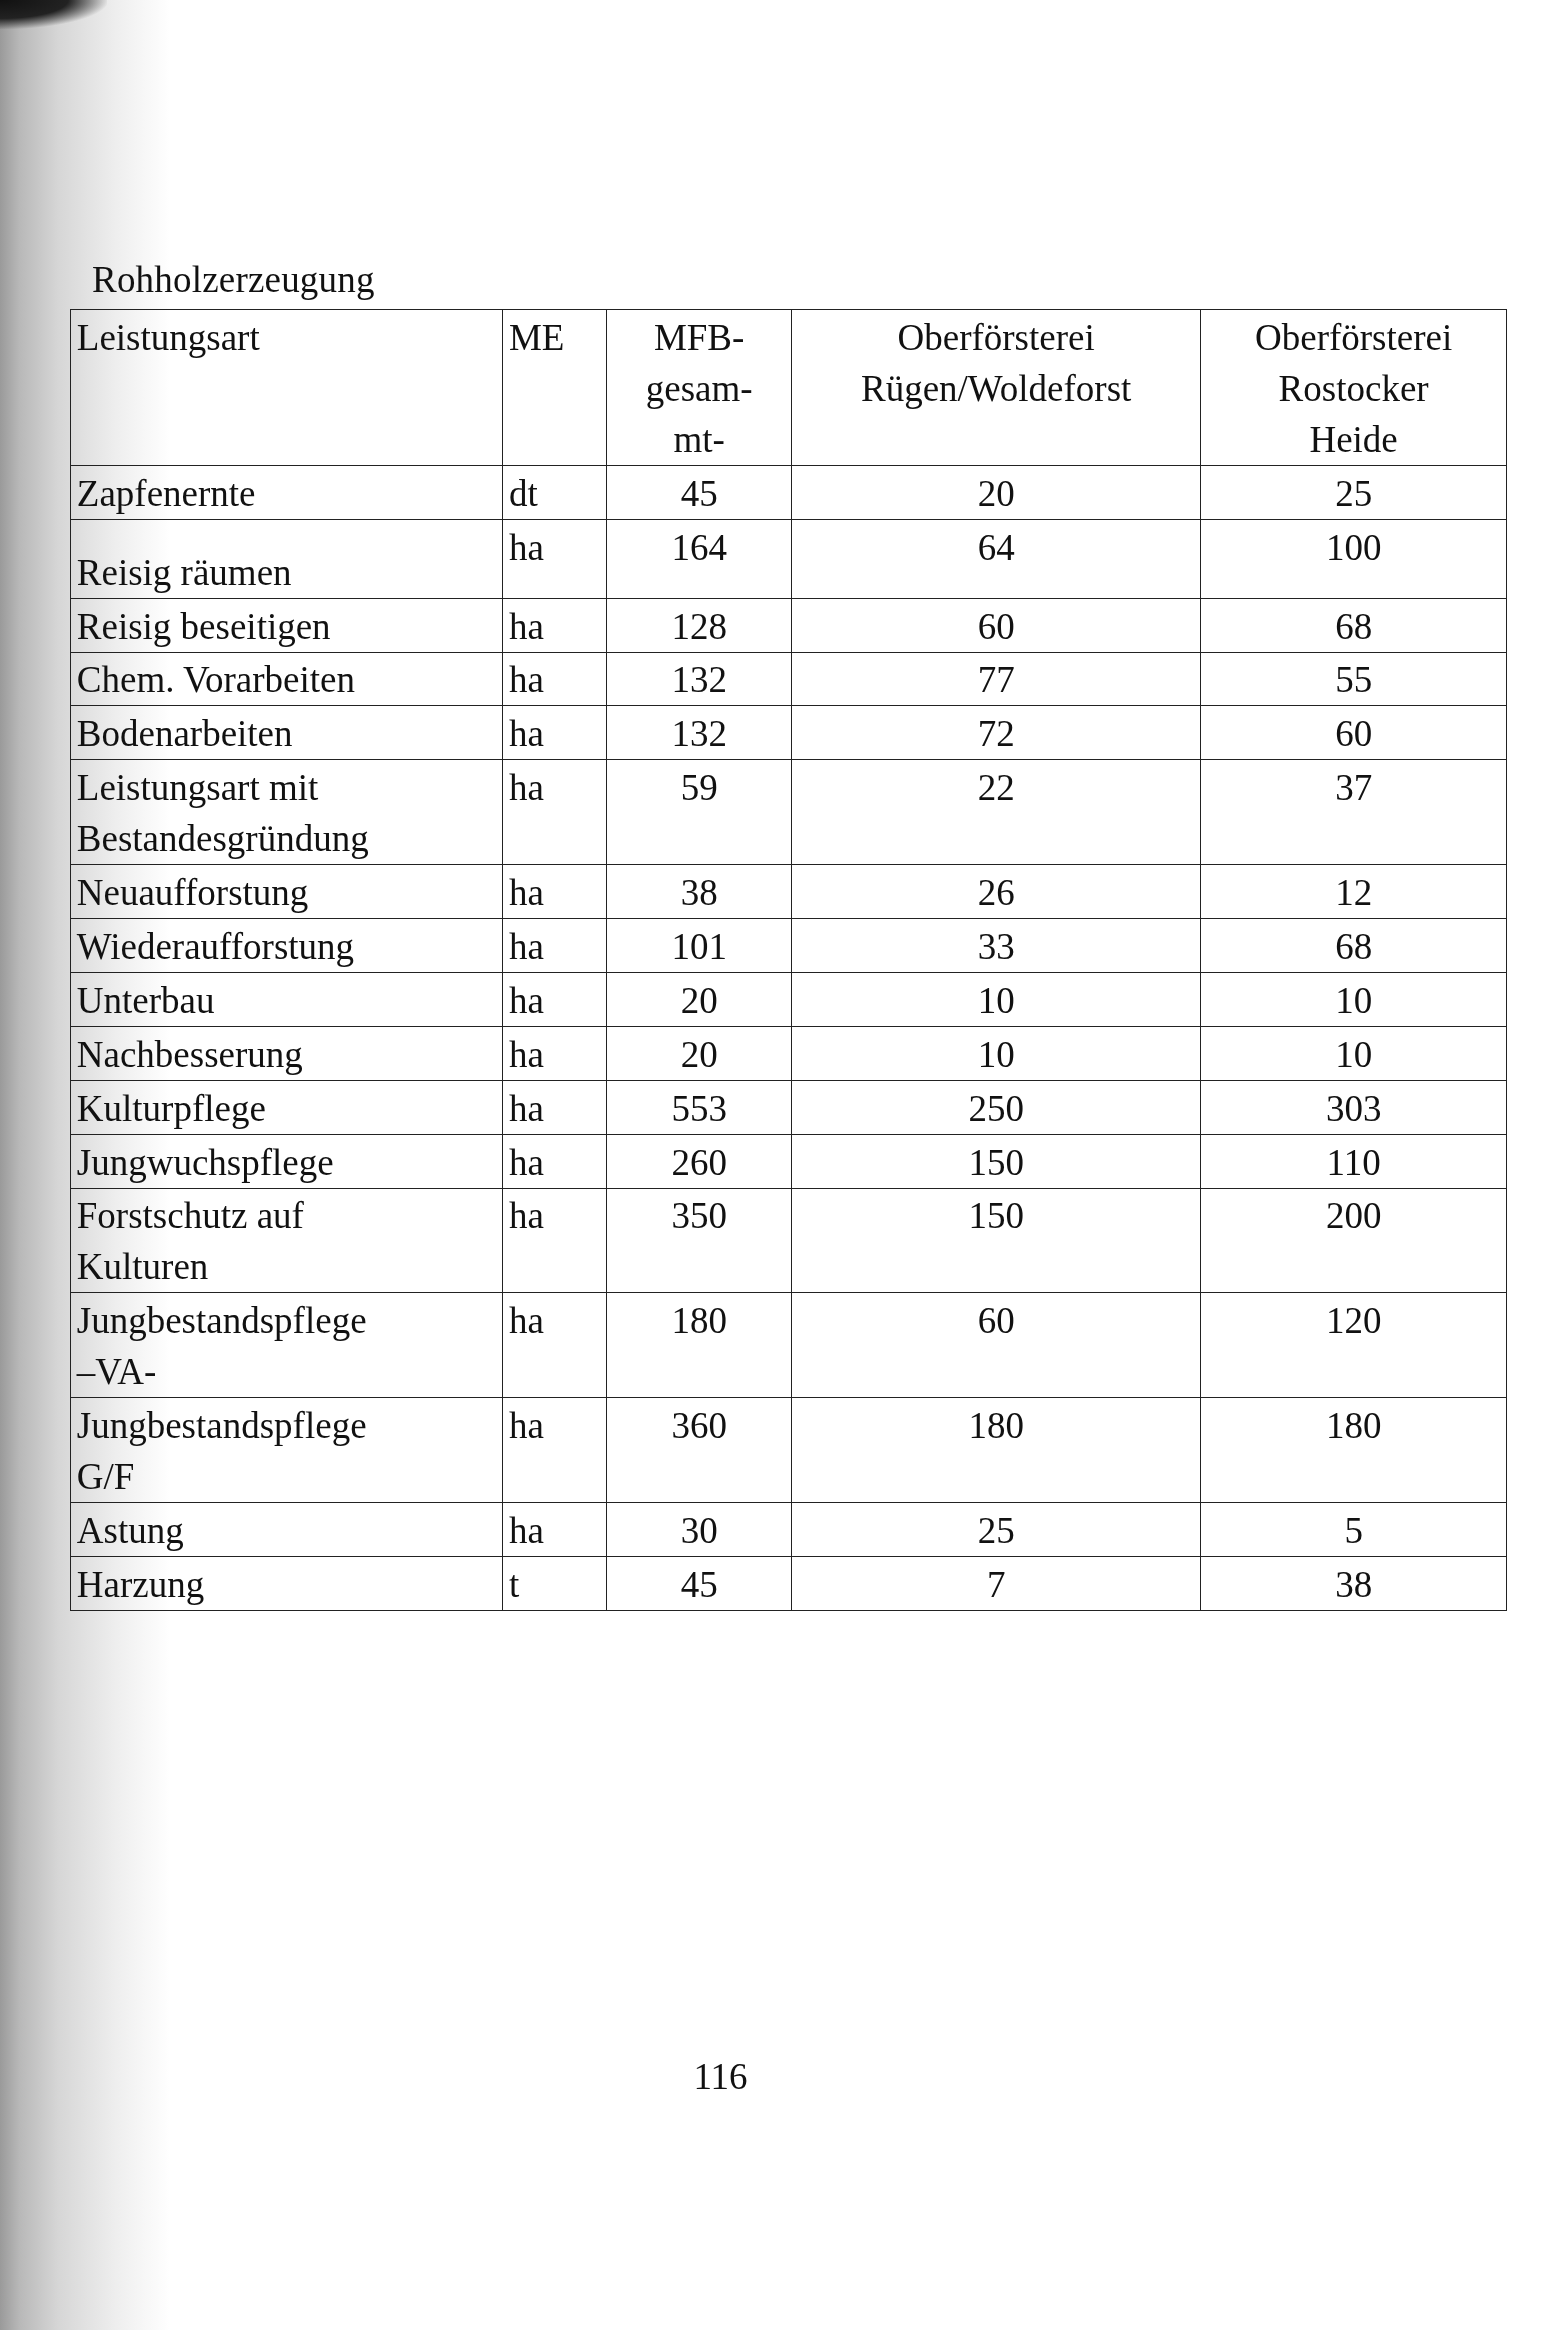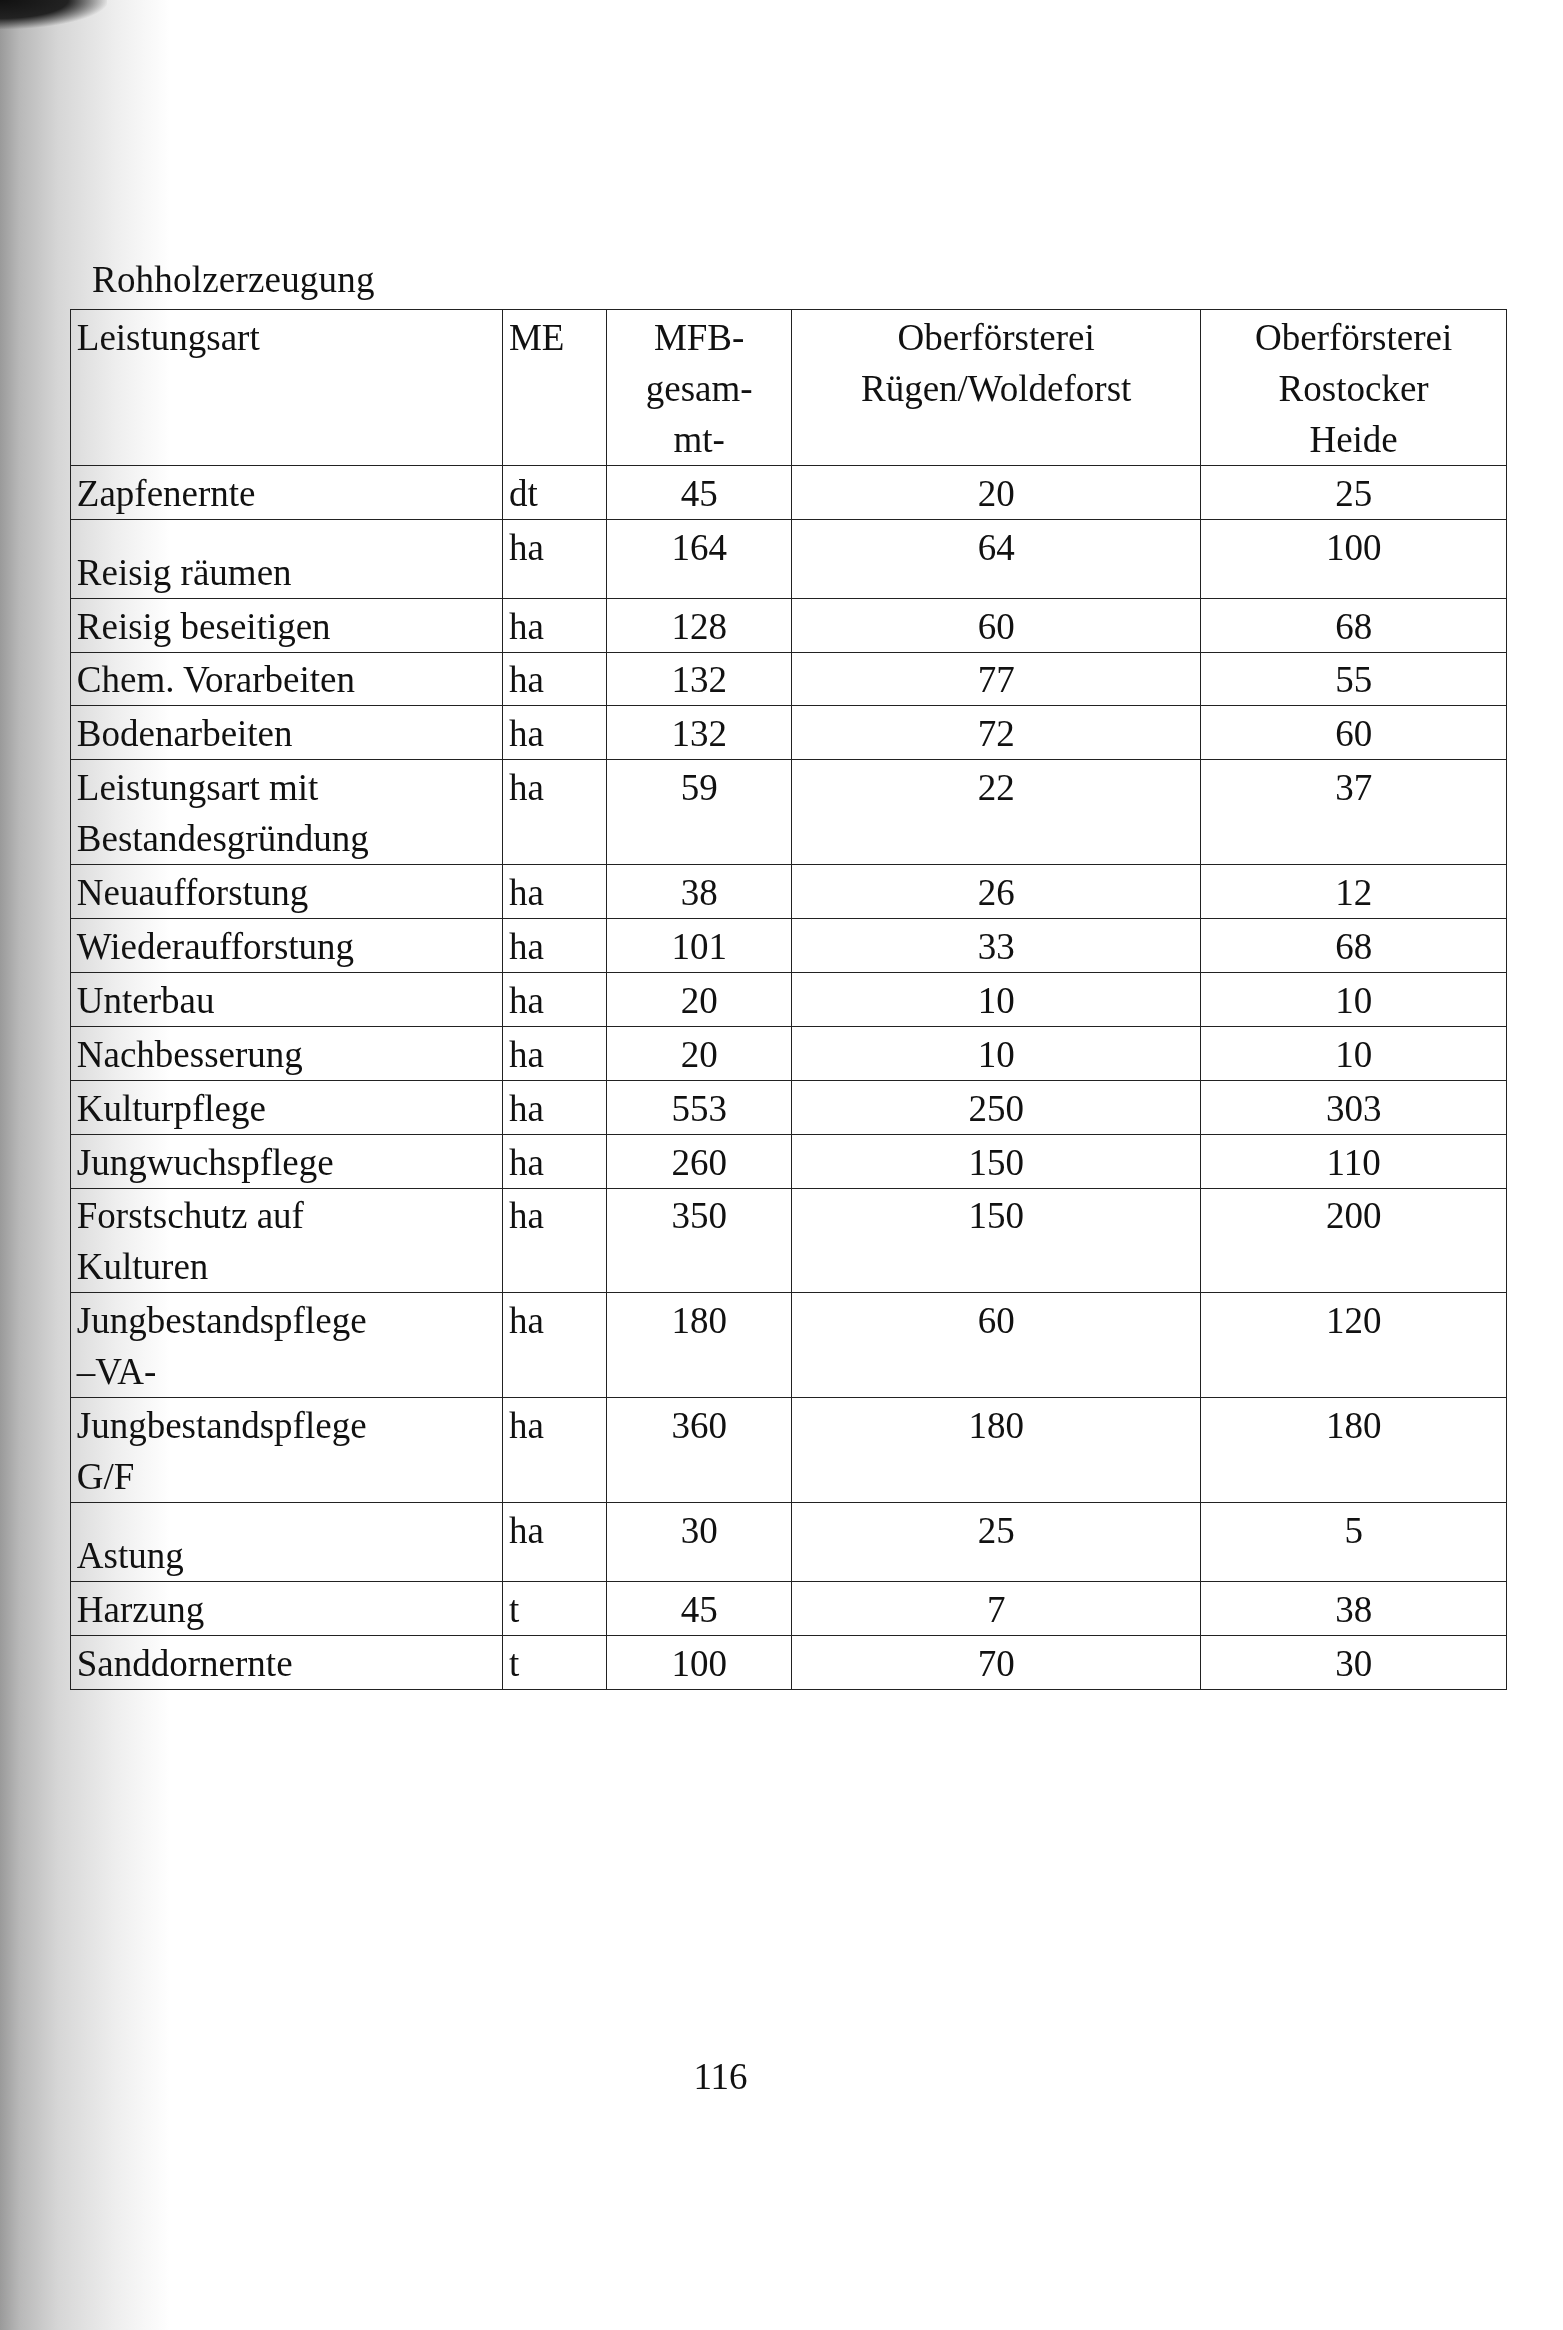--- a/index.html
+++ b/index.html
@@ -237,42 +237,33 @@
           <span class="hline" style="display: block;">Jungbestandspflege</span>
           <span class="hline" style="display: block;">G/F</span>
         </td>
         <td class="col-me">ha</td>
         <td class="col-mfb">360</td>
         <td class="col-ruegen">180</td>
         <td class="col-rostock">180</td>
       </tr>
       <tr>
         <td class="col-art">
-          <span class="hline" style="display: block; margin-top: 25px;">Astung</span>
+          <span class="hline" style="display: block;">Astung</span>
         </td>
         <td class="col-me">ha</td>
         <td class="col-mfb">30</td>
         <td class="col-ruegen">25</td>
         <td class="col-rostock">5</td>
       </tr>
       <tr>
         <td class="col-art">
           <span class="hline" style="display: block;">Harzung</span>
         </td>
         <td class="col-me">t</td>
         <td class="col-mfb">45</td>
         <td class="col-ruegen">7</td>
         <td class="col-rostock">38</td>
       </tr>
-      <tr>
-        <td class="col-art">
-          <span class="hline" style="display: block;">Sanddornernte</span>
-        </td>
-        <td class="col-me">t</td>
-        <td class="col-mfb">100</td>
-        <td class="col-ruegen">70</td>
-        <td class="col-rostock">30</td>
-      </tr>
     </tbody>
 </table>
 
 <div class="page-number">116</div>
 
 
 </body></html>

